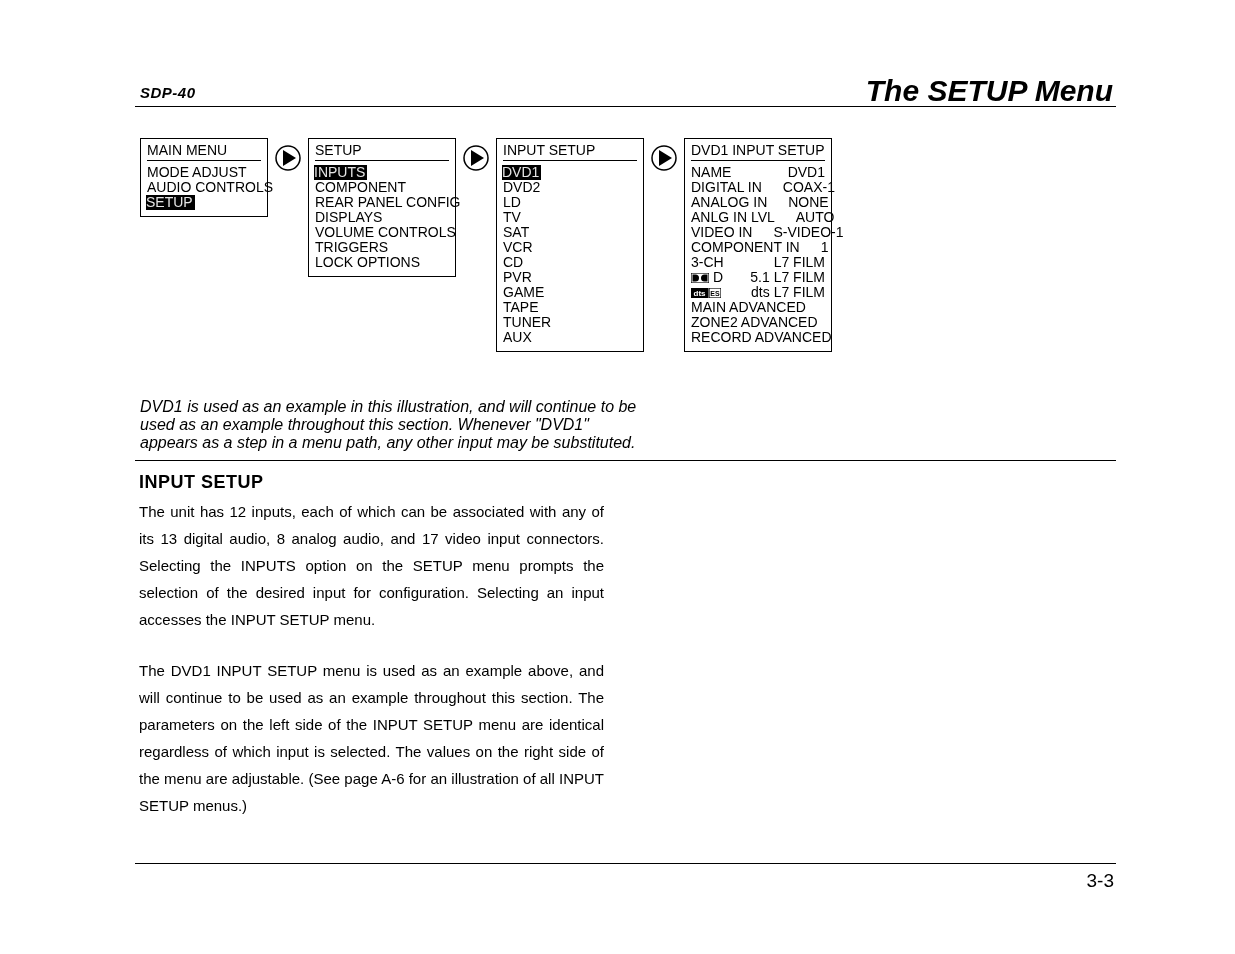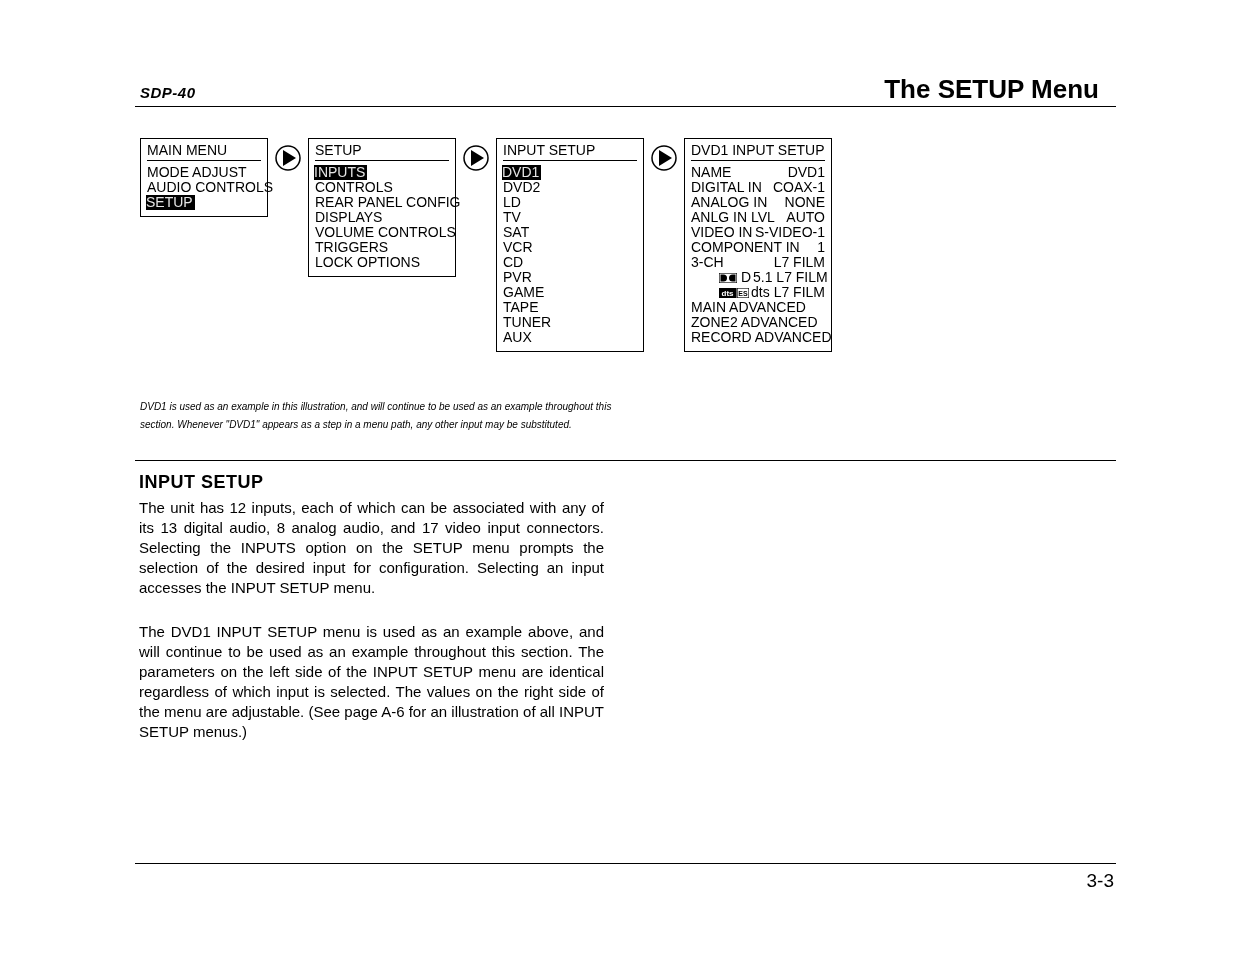--- a/index.html
+++ b/index.html
@@ -22,24 +22,25 @@
     position: absolute;
     left: 140px;
     top: 84px;
     font-style: italic;
     font-weight: 600;
     font-size: 15px;
     letter-spacing: 0.5px;
   }
   .hdr-right {
     position: absolute;
-    right: 136px;
+    right: 122px;
     top: 74px;
+    font-style: italic;
     font-weight: 600;
-    font-size: 26px;
+    font-size: 30px;
   }
   .hdr-rule {
     position: absolute;
     left: 135px;
     right: 119px;
     top: 106px;
     border-top: 1px solid #000;
     height: 0;
   }
   
@@ -81,37 +82,36 @@
   .arrow-wrap {
     width: 40px;
     display: flex;
     justify-content: center;
     margin-top: 6px;
   }
   .kv {
     display: flex;
     justify-content: space-between;
     white-space: nowrap;
-    gap: 2px;
+    gap: 21px;
   }
   .kv .k { flex: 0 0 auto; }
   .kv .v { flex: 0 0 auto; text-align: right; }
   .dolby-box, .dts-box {
     display: inline-block;
     vertical-align: middle;
-    margin-left: 28px;
   }
   .dolby-box svg, .dts-box svg { display: block; }
   .caption {
     position: absolute;
     left: 140px;
     top: 398px;
     width: 500px;
     font-style: italic;
-    font-size: 10px;
+    font-size: 16px;
     line-height: 18px;
   }
   .sep-rule {
     position: absolute;
     left: 135px;
     right: 119px;
     top: 460px;
     border-top: 1px solid #000;
     height: 0;
   }
@@ -122,21 +122,21 @@
     font-weight: 800;
     font-size: 18px;
     letter-spacing: 0.5px;
   }
   .body-col {
     position: absolute;
     left: 139px;
     top: 498px;
     width: 465px;
     font-size: 15px;
-    line-height: 20px;
+    line-height: 27px;
     text-align: justify;
   }
   .body-col p { margin: 0 0 24px 0; }
   .footer-rule {
     position: absolute;
     left: 135px;
     right: 119px;
     top: 863px;
     border-top: 1px solid #000;
     height: 0;
@@ -173,21 +173,21 @@
         <circle cx="14" cy="14" r="12" fill="none" stroke="#000" stroke-width="1.5"></circle>
         <polygon points="9,6 22,14 9,22" fill="#000"></polygon>
       </svg>
     </div>
 
     <div class="screen" style="width:148px">
       <div class="title">SETUP</div>
       <hr>
       <div id="setup-items">
           <div><div class="item sel">INPUTS</div></div>
-          <div class="item">CONTROLS</div>
+          <div class="item">COMPONENT</div>
           <div class="item">REAR PANEL CONFIG</div>
           <div class="item">DISPLAYS</div>
           <div class="item">VOLUME CONTROLS</div>
           <div class="item">TRIGGERS</div>
           <div class="item">LOCK OPTIONS</div>
         </div>
     </div>
 
     <div class="arrow-wrap">
       <svg width="28" height="28" viewBox="0 0 28 28">

